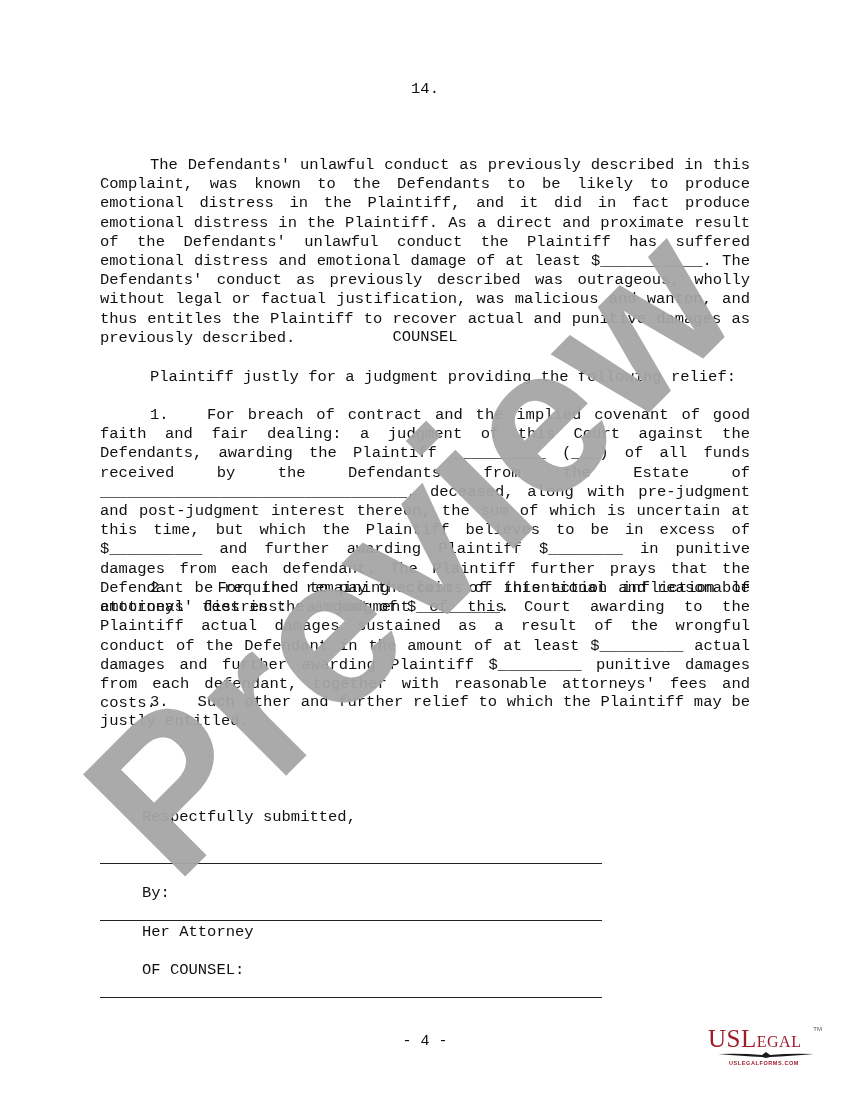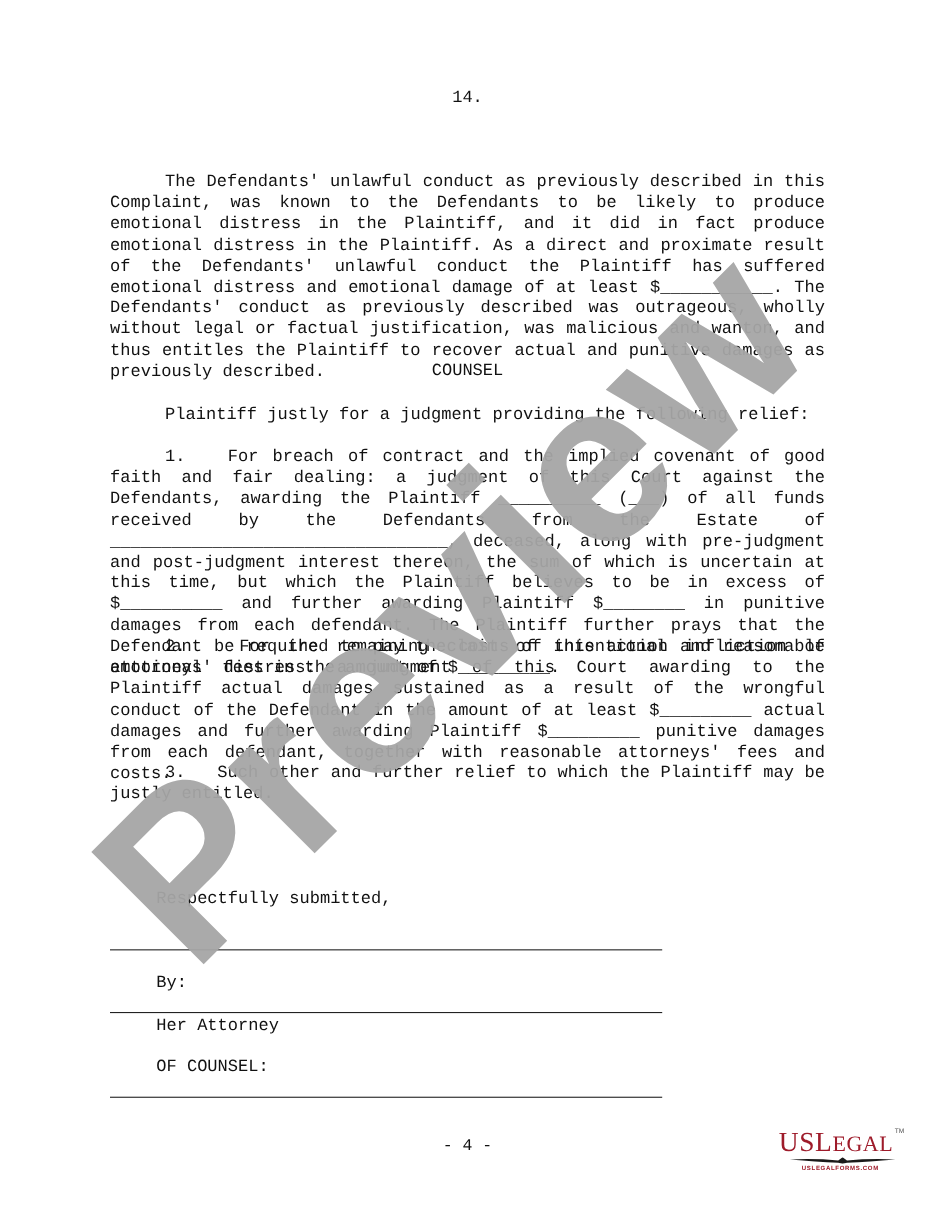--- a/index.html
+++ b/index.html
@@ -82,21 +82,21 @@
     }
     .logo-word {
       font-family: "Liberation Serif", "DejaVu Serif", serif;
       color: #9e1b2a;
       font-size: 25px;
       letter-spacing: 0.5px;
       line-height: 25px;
       position: absolute;
       left: 2px; top: 0;
     }
-    .logo-word .small { font-size: 20px; }
+    .logo-word .small { font-size: 16px; }
     .logo-tm {
       position: absolute;
       right: 0; top: 0;
       font-size: 6px;
       color: #555;
       font-family: "Liberation Sans", sans-serif;
     }
     .logo-eagle {
       position: absolute;
       left: 12px; top: 26px;

